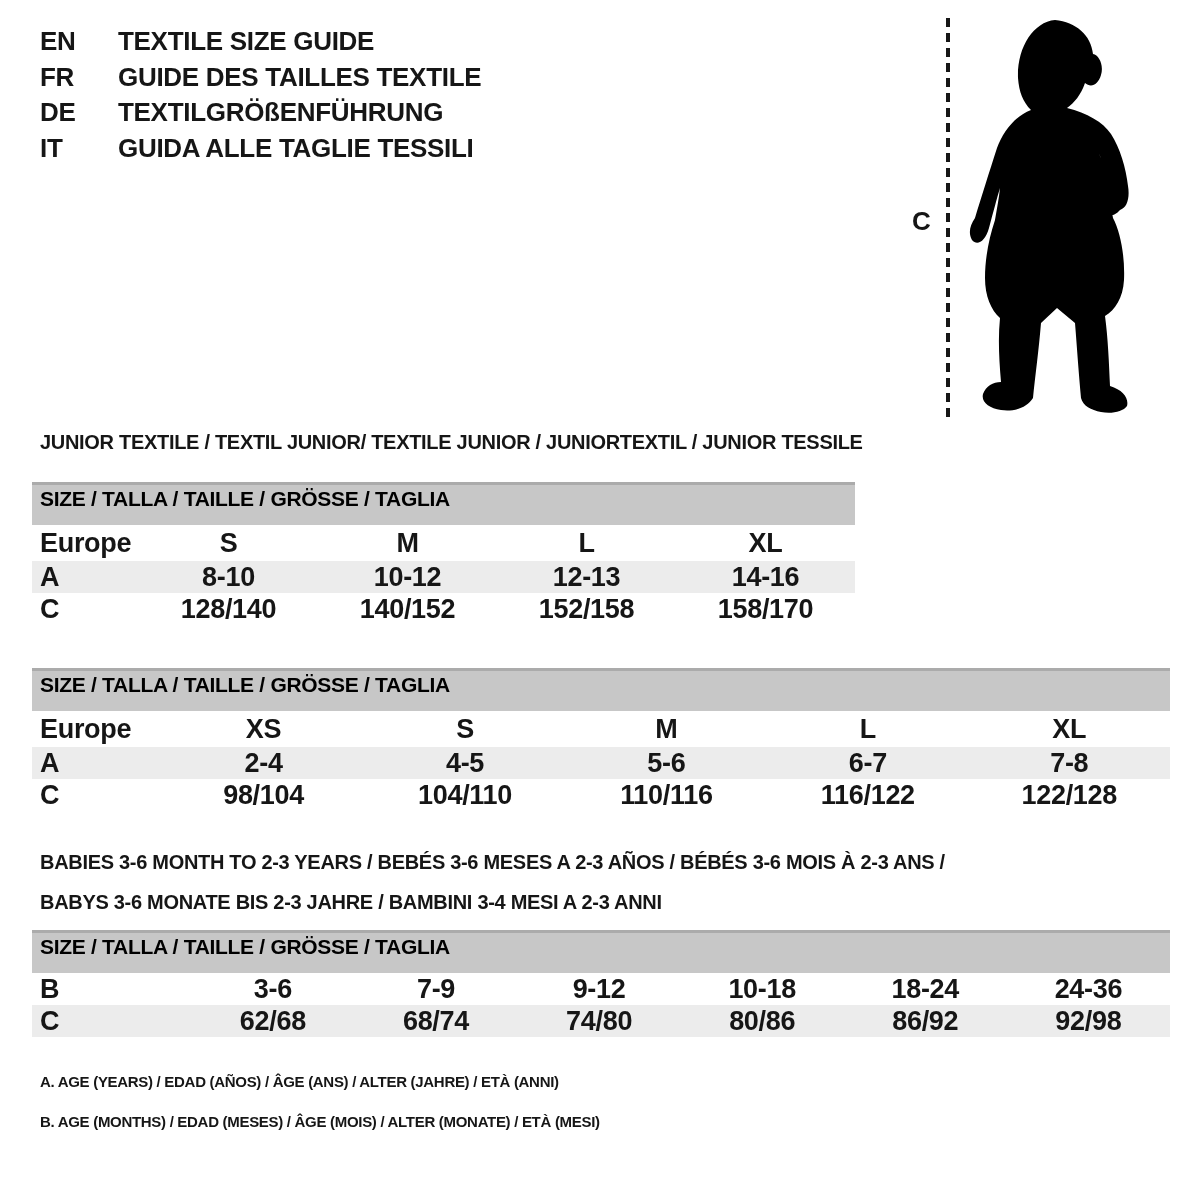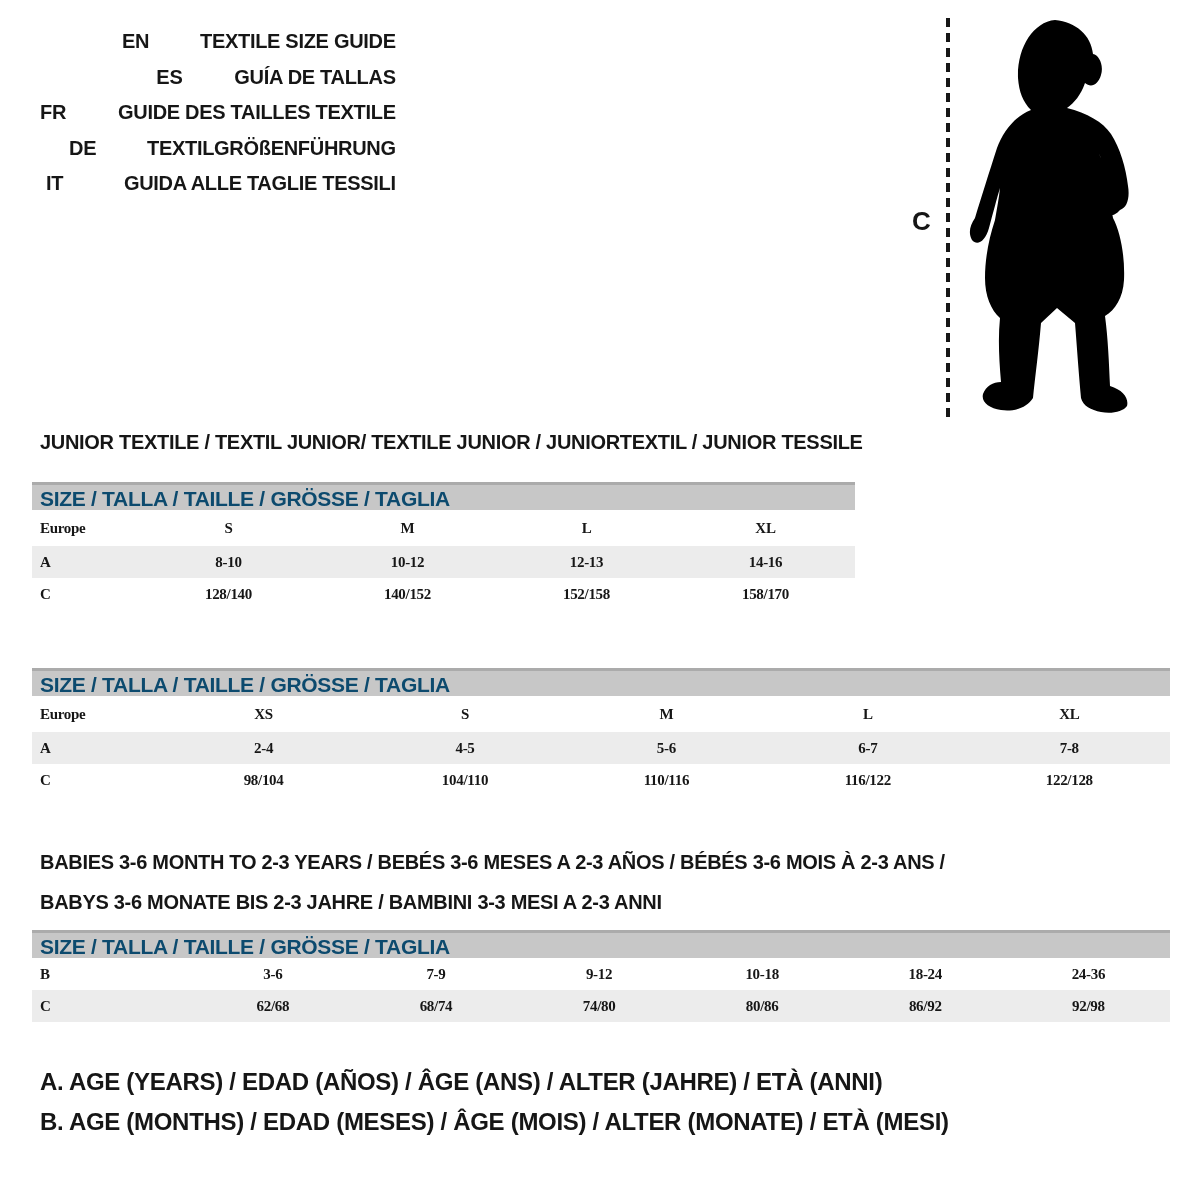--- a/index.html
+++ b/index.html
@@ -22,22 +22,21 @@
   
   .lang-block {
     position: absolute;
     left: 40px;
     top: 24px;
   }
   .lang-row {
     display: flex;
     height: 35.5px;
     align-items: center;
-    font-size: 20px;
-    justify-content: flex-end;
+    font-size: 26px;
   }
   .lang-code { width: 78px; }
   .lang-title { white-space: nowrap; }
 
   
   .figure-block {
     position: absolute;
     left: 900px;
     top: 0;
     width: 260px;
@@ -72,40 +71,39 @@
     font-size: 20px;
     line-height: 24px;
     white-space: nowrap;
   }
   .sec-heading .subscript {
     font-size: 13px;
     vertical-align: sub;
   }
   .tbl { margin-top: 28px; }
   .size-bar {
-    height: 28px;
+    height: 43px;
     line-height: 28px;
     background: #c7c7c7;
     border-top: 3px solid #ababab;
     padding-left: 8px;
     font-size: 21px;
-    color: #0c4a6e;
+    color: #000000;
     box-sizing: border-box;
   }
   table.size-table {
     width: 100%;
     border-collapse: collapse;
     table-layout: fixed;
   }
   table.size-table td {
-    font-size: 15px;
+    font-size: 27px;
     text-align: center;
     height: 32px;
     padding: 0;
-    font-family: Liberation Serif, serif;
   }
   table.size-table tr.head-row td { height: 36px; }
   table.size-table td.lbl {
     text-align: left;
     padding-left: 8px;
   }
   tr.shade { background: #ececec; }
 
   #junior-section   { top: 430px; width: 823px; }
   #children-section { top: 640px; width: 1138px; }
@@ -114,38 +112,34 @@
   #babies-section .tbl { margin-top: 8px; }
 
   
   .footnotes {
     position: absolute;
     left: 32px;
     top: 1062px;
     padding-left: 8px;
   }
   .footnote {
-    font-size: 24px;
+    font-size: 15px;
     line-height: 40px;
     white-space: nowrap;
   }
 </style>
 </head>
 <body>
 
 <div class="page">
 
   <div class="lang-block">
     <div class="lang-row">
       <span class="lang-code">EN</span>
       <span class="lang-title">TEXTILE SIZE GUIDE</span>
-    </div>
-    <div class="lang-row">
-      <span class="lang-code">ES</span>
-      <span class="lang-title">GUÍA DE TALLAS</span>
     </div>
     <div class="lang-row">
       <span class="lang-code">FR</span>
       <span class="lang-title">GUIDE DES TAILLES TEXTILE</span>
     </div>
     <div class="lang-row">
       <span class="lang-code">DE</span>
       <span class="lang-title">TEXTILGRÖßENFÜHRUNG</span>
     </div>
     <div class="lang-row">
@@ -276,21 +270,21 @@
           <td>122/128</td>
         </tr>
       </tbody>
         </table>
     </div>
   </div>
 
   <div class="section" id="babies-section">
     <div class="sec-heading">
       <div>BABIES 3-6 MONTH TO 2-3 YEARS / BEBÉS 3-6 MESES A 2-3 AÑOS / BÉBÉS 3-6 MOIS À 2-3 ANS /</div>
-      <div>BABYS 3-6 MONATE BIS 2-3 JAHRE / BAMBINI 3-3 MESI A 2-3 ANNI</div>
+      <div>BABYS 3-6 MONATE BIS 2-3 JAHRE / BAMBINI 3-4 MESI A 2-3 ANNI</div>
     </div>
     <div class="tbl">
       <div class="size-bar">SIZE / TALLA / TAILLE / GRÖSSE / TAGLIA</div>
       <table class="size-table">
         <colgroup>
             <col style="width:14%">
             <col style="width:14.33%">
             <col style="width:14.33%">
             <col style="width:14.33%">
             <col style="width:14.33%">

